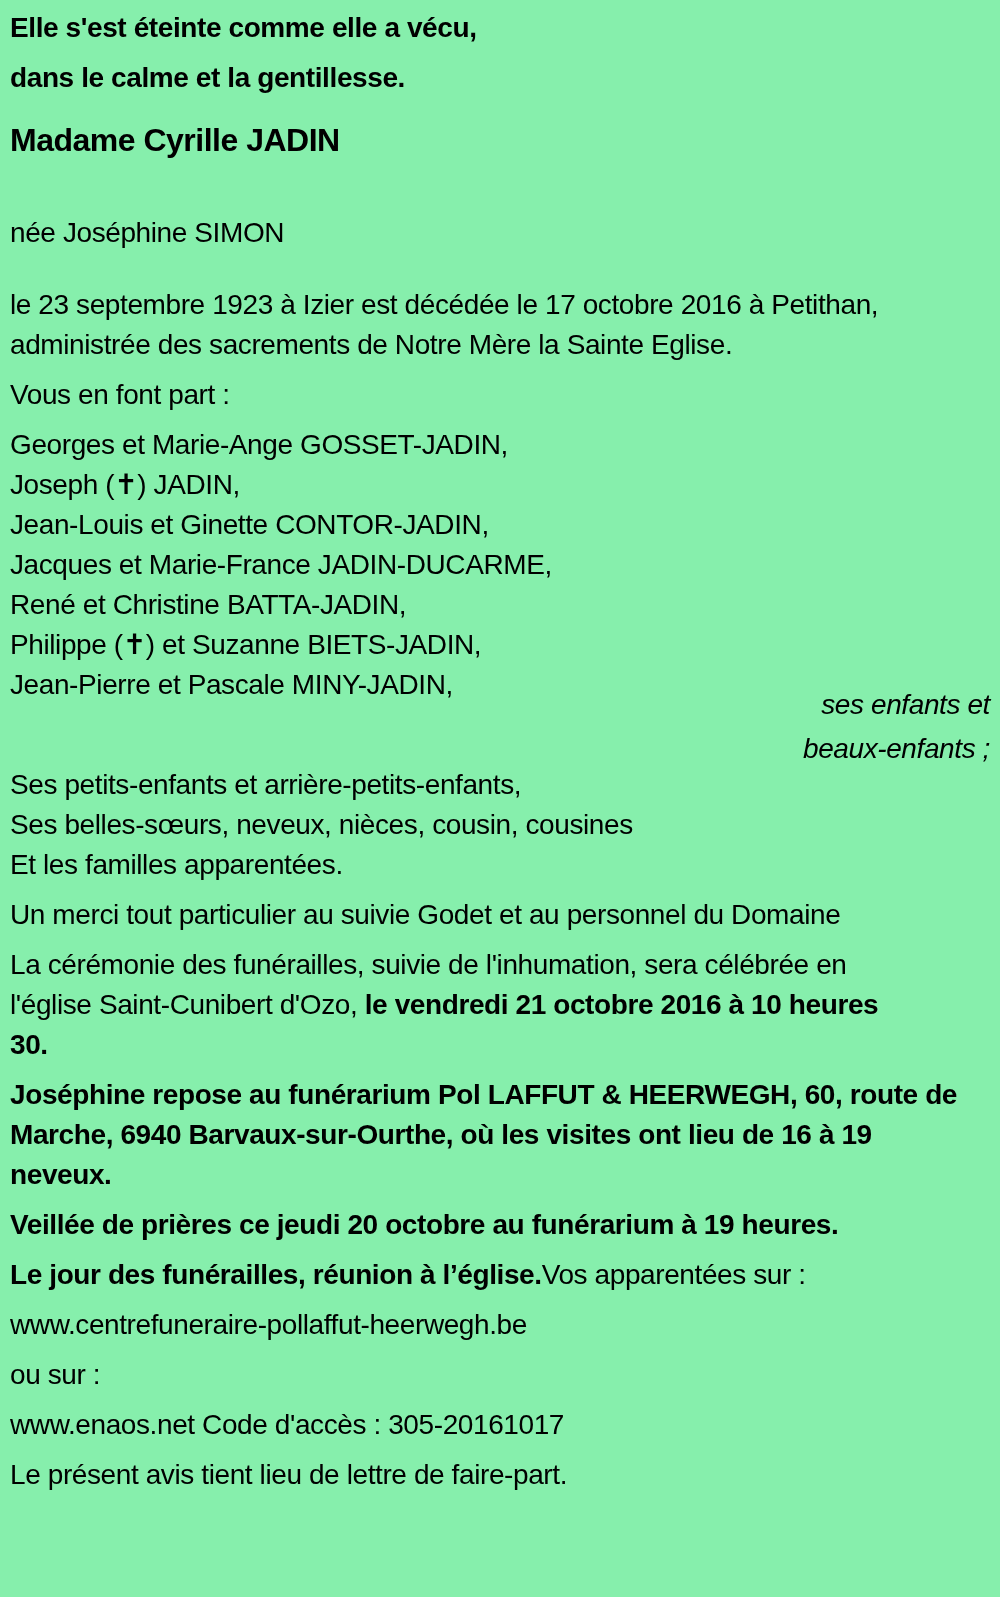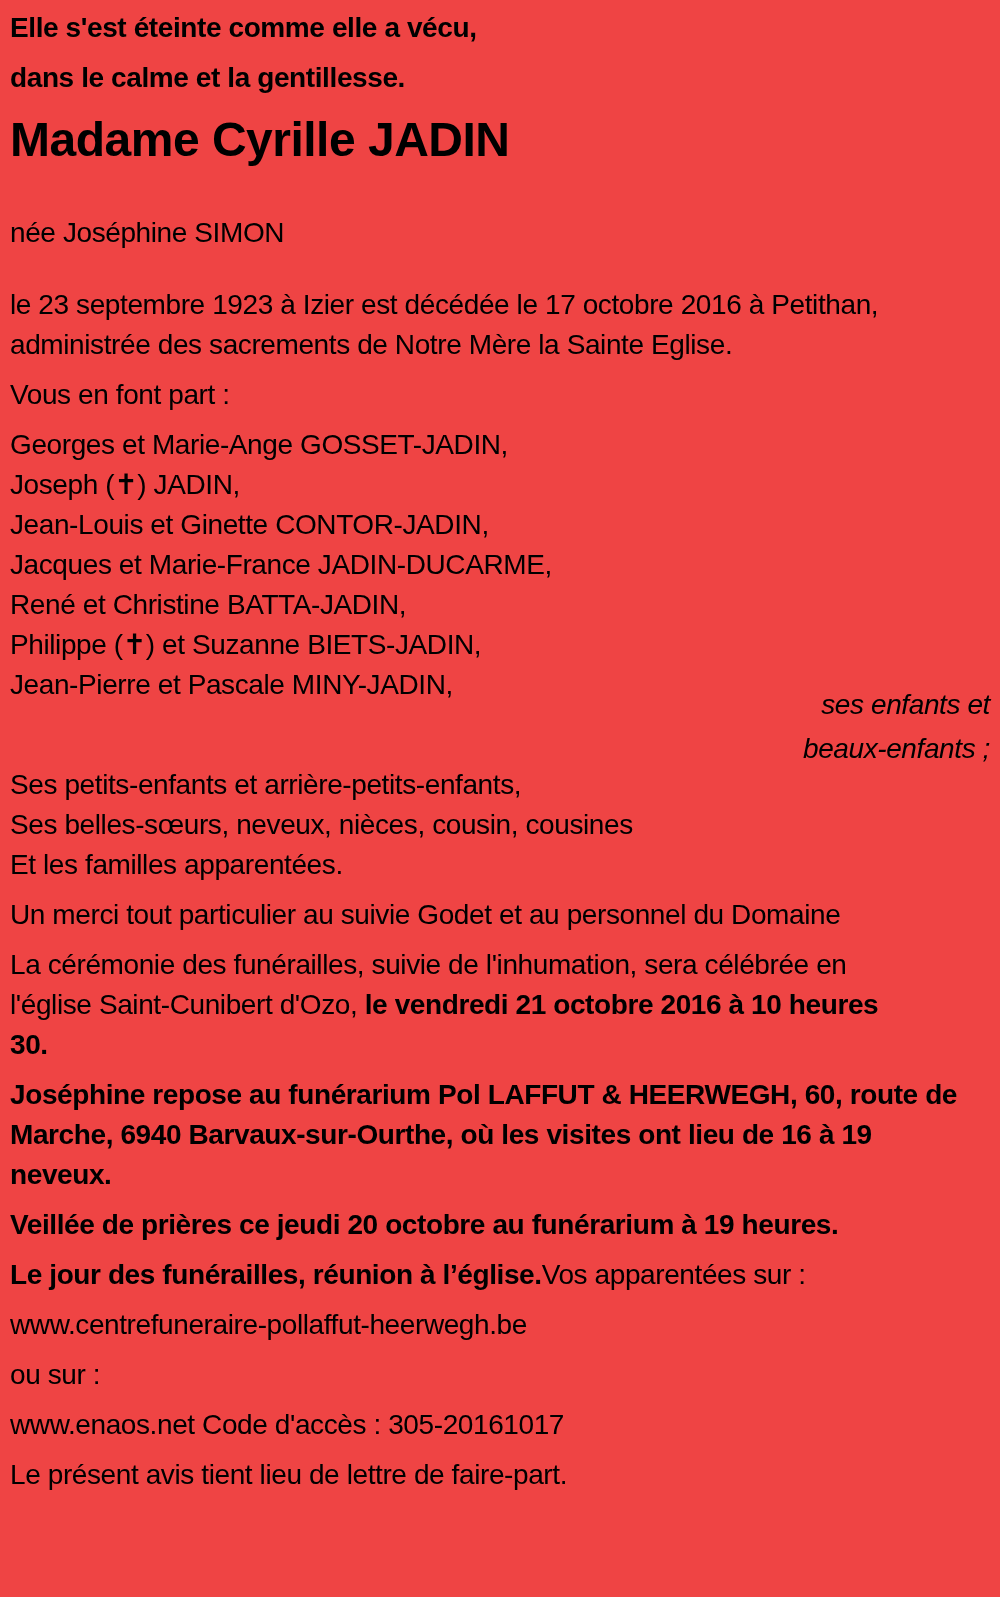--- a/index.html
+++ b/index.html
@@ -6,38 +6,38 @@
     margin: 0;
     padding: 0;
     background: #ffffff;
   }
   .page {
     width: 1000px;
     height: 1597px;
     box-sizing: border-box;
     padding: 8px 10px 0 10px;
     overflow: hidden;
-    background: #ef4444;
+    background: #86efac;
     color: #000000;
     font-family: "Liberation Sans", "DejaVu Sans", sans-serif;
   }
   .para {
     margin: 0 0 10px 0;
     font-size: 28px;
     line-height: 40px;
     letter-spacing: -0.4px;
   }
   .para .b { font-weight: bold; }
   .para .i { font-style: italic; }
   .para.right { text-align: right; }
   .para.mt32 { margin-top: 32px; }
   .para.mt5  { margin-top: 5px; }
   .para.note { margin: -32px 0 -6px 0; line-height: 44px; }
   h1.deceased-name {
-    font-size: 48px;
+    font-size: 32px;
     line-height: 56px;
     font-weight: bold;
     letter-spacing: -0.5px;
     margin: 14px 0 45px 0;
   }
 </style>
 </head>
 <body>
 
 <div class="page">

